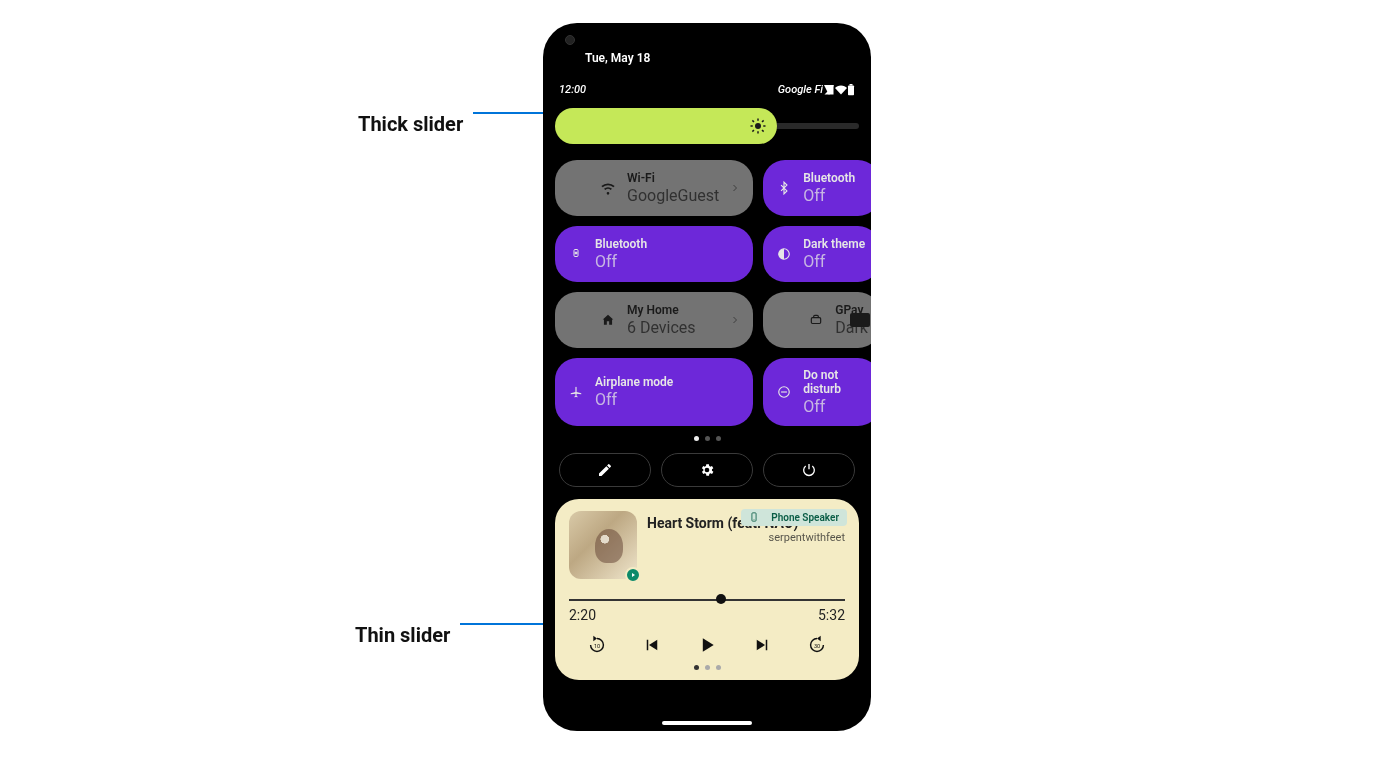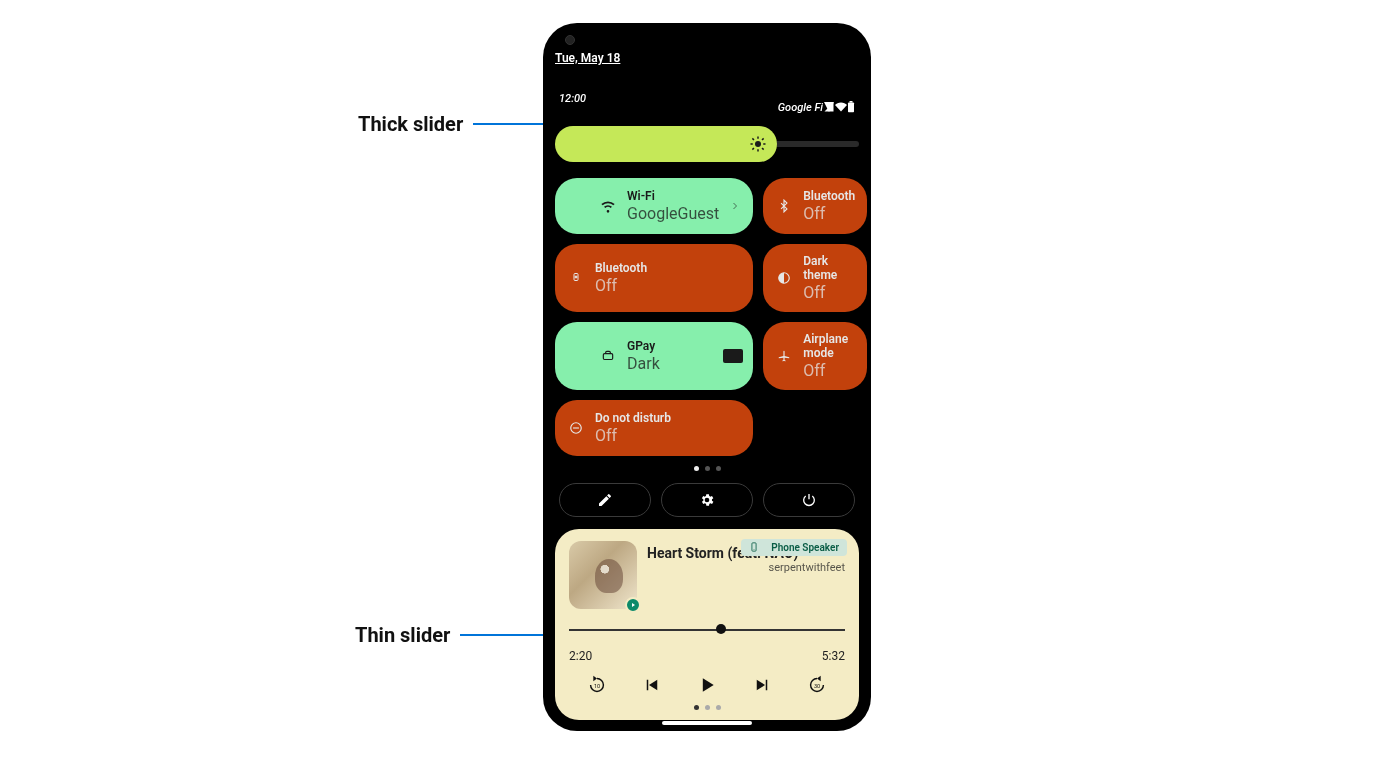--- a/index.html
+++ b/index.html
@@ -9,21 +9,20 @@
     background: #ffffff;
     font-family: -apple-system, BlinkMacSystemFont, "Segoe UI", Roboto, sans-serif;
     position: relative;
   }
   .canvas { position: absolute; inset: 0; }
 
   
   .anno {
     position: absolute;
     display: flex;
-    align-items: center;
     font-weight: 700;
     font-size: 20px;
     color: #111;
   }
   .anno .lead {
     position: relative;
     height: 2px;
     background: #0074d9;
   }
   .anno .lead::after {
@@ -50,32 +49,32 @@
   }
   .cam {
     position: absolute; left: 22px; top: 12px;
     width: 10px; height: 10px;
     background: #222; border-radius: 50%;
     border: 1px solid #333;
   }
   .date-row {
     font-size: 12px;
     font-weight: 600;
+    margin-left: 30px;
     margin-top: 12px;
-    text-decoration: underline;
   }
   .status-row {
     display: flex; justify-content: space-between; align-items: center;
     font-size: 11px;
     font-weight: 500;
     margin-top: 18px;
     padding: 0 4px;
     font-style: italic;
   }
-  .status-right { display: flex; align-items: flex-start; margin-top: 18px; }
+  .status-right { display: flex; align-items: flex-end; }
 
   
   .bright-wrap { position: relative; margin-top: 12px; height: 36px; }
   .bright-track {
     position: absolute; inset: 0;
     background: #2a2a2a;
     border-radius: 18px;
     height: 6px; top: 15px;
   }
   .bright-fill {
@@ -90,22 +89,22 @@
 
   
   .tiles { margin-top: 16px; display: grid; grid-template-columns: 1fr 1fr; gap: 10px; }
   .tile {
     border-radius: 22px;
     padding: 10px 12px;
     display: flex; align-items: center; gap: 10px;
     min-height: 56px;
     position: relative;
   }
-  .tile.off { background: #c2410c; color: #e6e6e6; }
-  .tile.on  { background: #86efac; color: #1a1a1a; padding-left: 44px; }
+  .tile.off { background: #6d28d9; color: #e6e6e6; }
+  .tile.on  { background: #737373; color: #1a1a1a; padding-left: 44px; }
   .tile .ic { width: 18px; height: 18px; flex: 0 0 auto; display:inline-flex; align-items:center; justify-content:center; }
   .tile .txt { flex: 1 1 auto; overflow: hidden; }
   .tile .ttl { font-size: 12px; font-weight: 600; line-height: 1.2; }
   .tile .sub { font-size: 16px; opacity: 0.75; line-height: 1.2; }
   .tile .chev { opacity:.6; }
   .gpay-card {
     position:absolute; right:10px; top:50%; transform:translateY(-50%);
     width:20px; height:14px; background:#1a1a1a; border-radius:2px;
   }
 
@@ -157,21 +156,21 @@
     font-size:10px; font-weight:600;
     padding:3px 8px; border-radius:4px;
     display:flex; gap:12px; align-items:center;
   }
   .track-title { font-size:14px; font-weight:700; margin-top:4px; }
   .track-artist { font-size:11px; opacity:.75;text-align:right; }
 
   .prog-wrap { margin-top:14px; position:relative; height:14px; }
   .prog-track { position:absolute; left:0; right:0; top:6px; height:2px; background:#333; }
   .prog-knob  { position:absolute; top:1px; width:10px; height:10px; background:#111; border-radius:50%; transform:translateX(-50%); }
-  .prog-times { display:flex; justify-content:space-between; font-size:12px; margin-top:12px; }
+  .prog-times { display:flex; justify-content:space-between; font-size:14px; margin-top:0; }
 
   .controls { display:flex; justify-content:space-around; align-items:center; margin-top:8px; }
   .ctrl { width:28px; height:28px; display:inline-flex; align-items:center; justify-content:center; color:#111; }
   .media .dots { margin-top:6px; }
   .media .dots span { background:#aaa; }
   .media .dots span.active { background:#333; }
 
   .nav-pill { position:absolute; bottom:6px; left:50%; transform:translateX(-50%); width:90px; height:4px; background:#fff; border-radius:3px; }
 
   svg { display:block; }
@@ -288,20 +287,36 @@
               <path d="M12 3a9 9 0 0 0 0 18z"></path>
             </svg>
           </span>
           <span class="txt">
             <div class="ttl">Dark theme</div>
             <div class="sub">Off</div>
           </span>
         </div>
         <div class="tile on">
           <span class="ic">
+            <svg width="14" height="14" viewBox="0 0 24 24" fill="currentColor">
+              <path d="M12 3 3 11h2v9h5v-6h4v6h5v-9h2z"></path>
+            </svg>
+          </span>
+          <span class="txt">
+            <div class="ttl">My Home</div>
+            <div class="sub">6 Devices</div>
+          </span>
+          <span class="chev">
+            <svg width="12" height="12" viewBox="0 0 24 24" fill="none" stroke="currentColor" stroke-width="2">
+              <polyline points="9 6 15 12 9 18"></polyline>
+            </svg>
+          </span>
+        </div>
+        <div class="tile on">
+          <span class="ic">
             <svg width="14" height="14" viewBox="0 0 24 24" fill="none" stroke="currentColor" stroke-width="2">
               <rect x="4" y="8" width="16" height="10" rx="2"></rect>
               <path d="M8 8V6a2 2 0 0 1 2-2h4a2 2 0 0 1 2 2v2"></path>
             </svg>
           </span>
           <span class="txt">
             <div class="ttl">GPay</div>
             <div class="sub">Dark</div>
           </span>
           <span class="gpay-card"></span>

